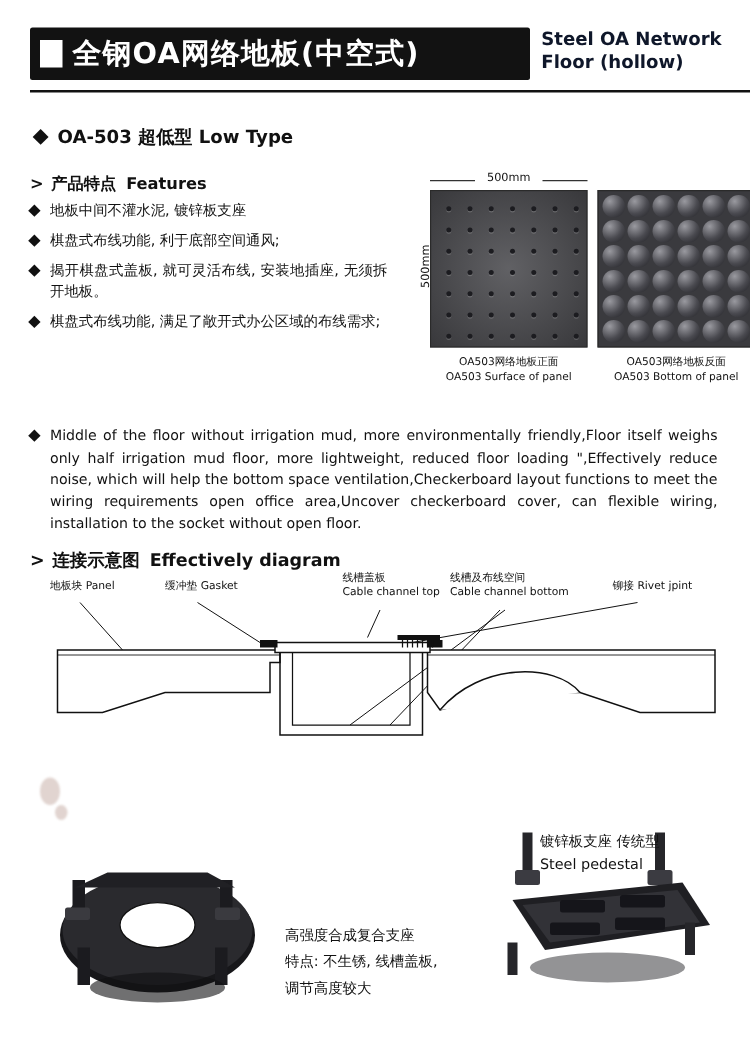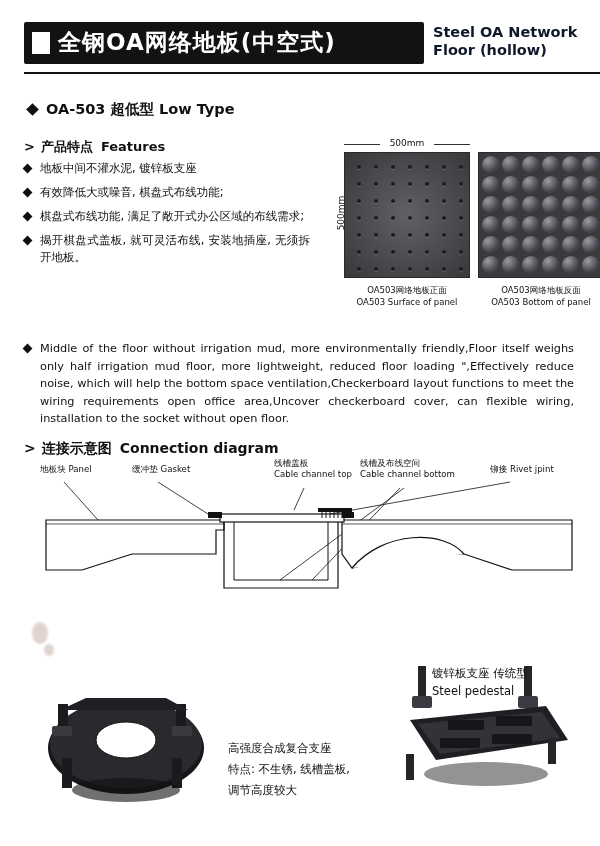--- a/index.html
+++ b/index.html
@@ -265,23 +265,23 @@
 <div class="model-line">
   <span class="diamond"></span><span>OA-503 超低型  Low Type</span>
 </div>
 
 <div class="sec-head" id="features-head">
   <span class="gt">&gt;</span><span>产品特点</span><span class="en">Features</span>
 </div>
 
 <div class="features">
   <div class="feat"><span class="bd"></span><span>地板中间不灌水泥, 镀锌板支座</span></div>
-  <div class="feat"><span class="bd"></span><span>有效降低大或噪音, 棋盘式布线功能;</span></div>
+  <div class="feat"><span class="bd"></span><span>棋盘式布线功能, 利于底部空间通风;</span></div>
+  <div class="feat"><span class="bd"></span><span>揭开棋盘式盖板, 就可灵活布线, 安装地插座, 无须拆开地板。</span></div>
   <div class="feat"><span class="bd"></span><span>棋盘式布线功能, 满足了敞开式办公区域的布线需求;</span></div>
-  <div class="feat"><span class="bd"></span><span>揭开棋盘式盖板, 就可灵活布线, 安装地插座, 无须拆开地板。</span></div>
 </div>
 
 <div class="en-para">
   <span class="bd"></span><span>Middle of the floor without irrigation mud, more environmentally friendly,Floor itself weighs only half irrigation mud floor, more lightweight, reduced floor loading ",Effectively reduce noise, which will help the bottom space ventilation,Checkerboard layout functions to meet the wiring requirements open office area,Uncover checkerboard cover, can flexible wiring, installation to the socket without open floor.</span>
 </div>
 
 <div class="photos">
   <div class="ph-dim-top">
     <span class="line"></span>
     <span>500mm</span>
@@ -387,21 +387,21 @@
     <div>OA503网络地板正面</div>
     <div>OA503 Surface of panel</div>
   </div>
   <div class="cap" id="cap-back">
     <div>OA503网络地板反面</div>
     <div>OA503 Bottom of panel</div>
   </div>
 </div>
 
 <div class="sec-head" id="conn-head">
-  <span class="gt">&gt;</span><span>连接示意图</span><span class="en">Connection diagram</span>
+  <span class="gt">&gt;</span><span>连接示意图</span><span class="en">Effectively diagram</span>
 </div>
 
 <div class="conn-wrap">
   
   <div class="lead-lbl" style="left:28px; top:6px;">
     <span>地板块</span>
     <span>Panel</span>
   </div>
   <div class="lead-lbl" style="left:120px; top:6px;">
     <span>缓冲垫</span>

